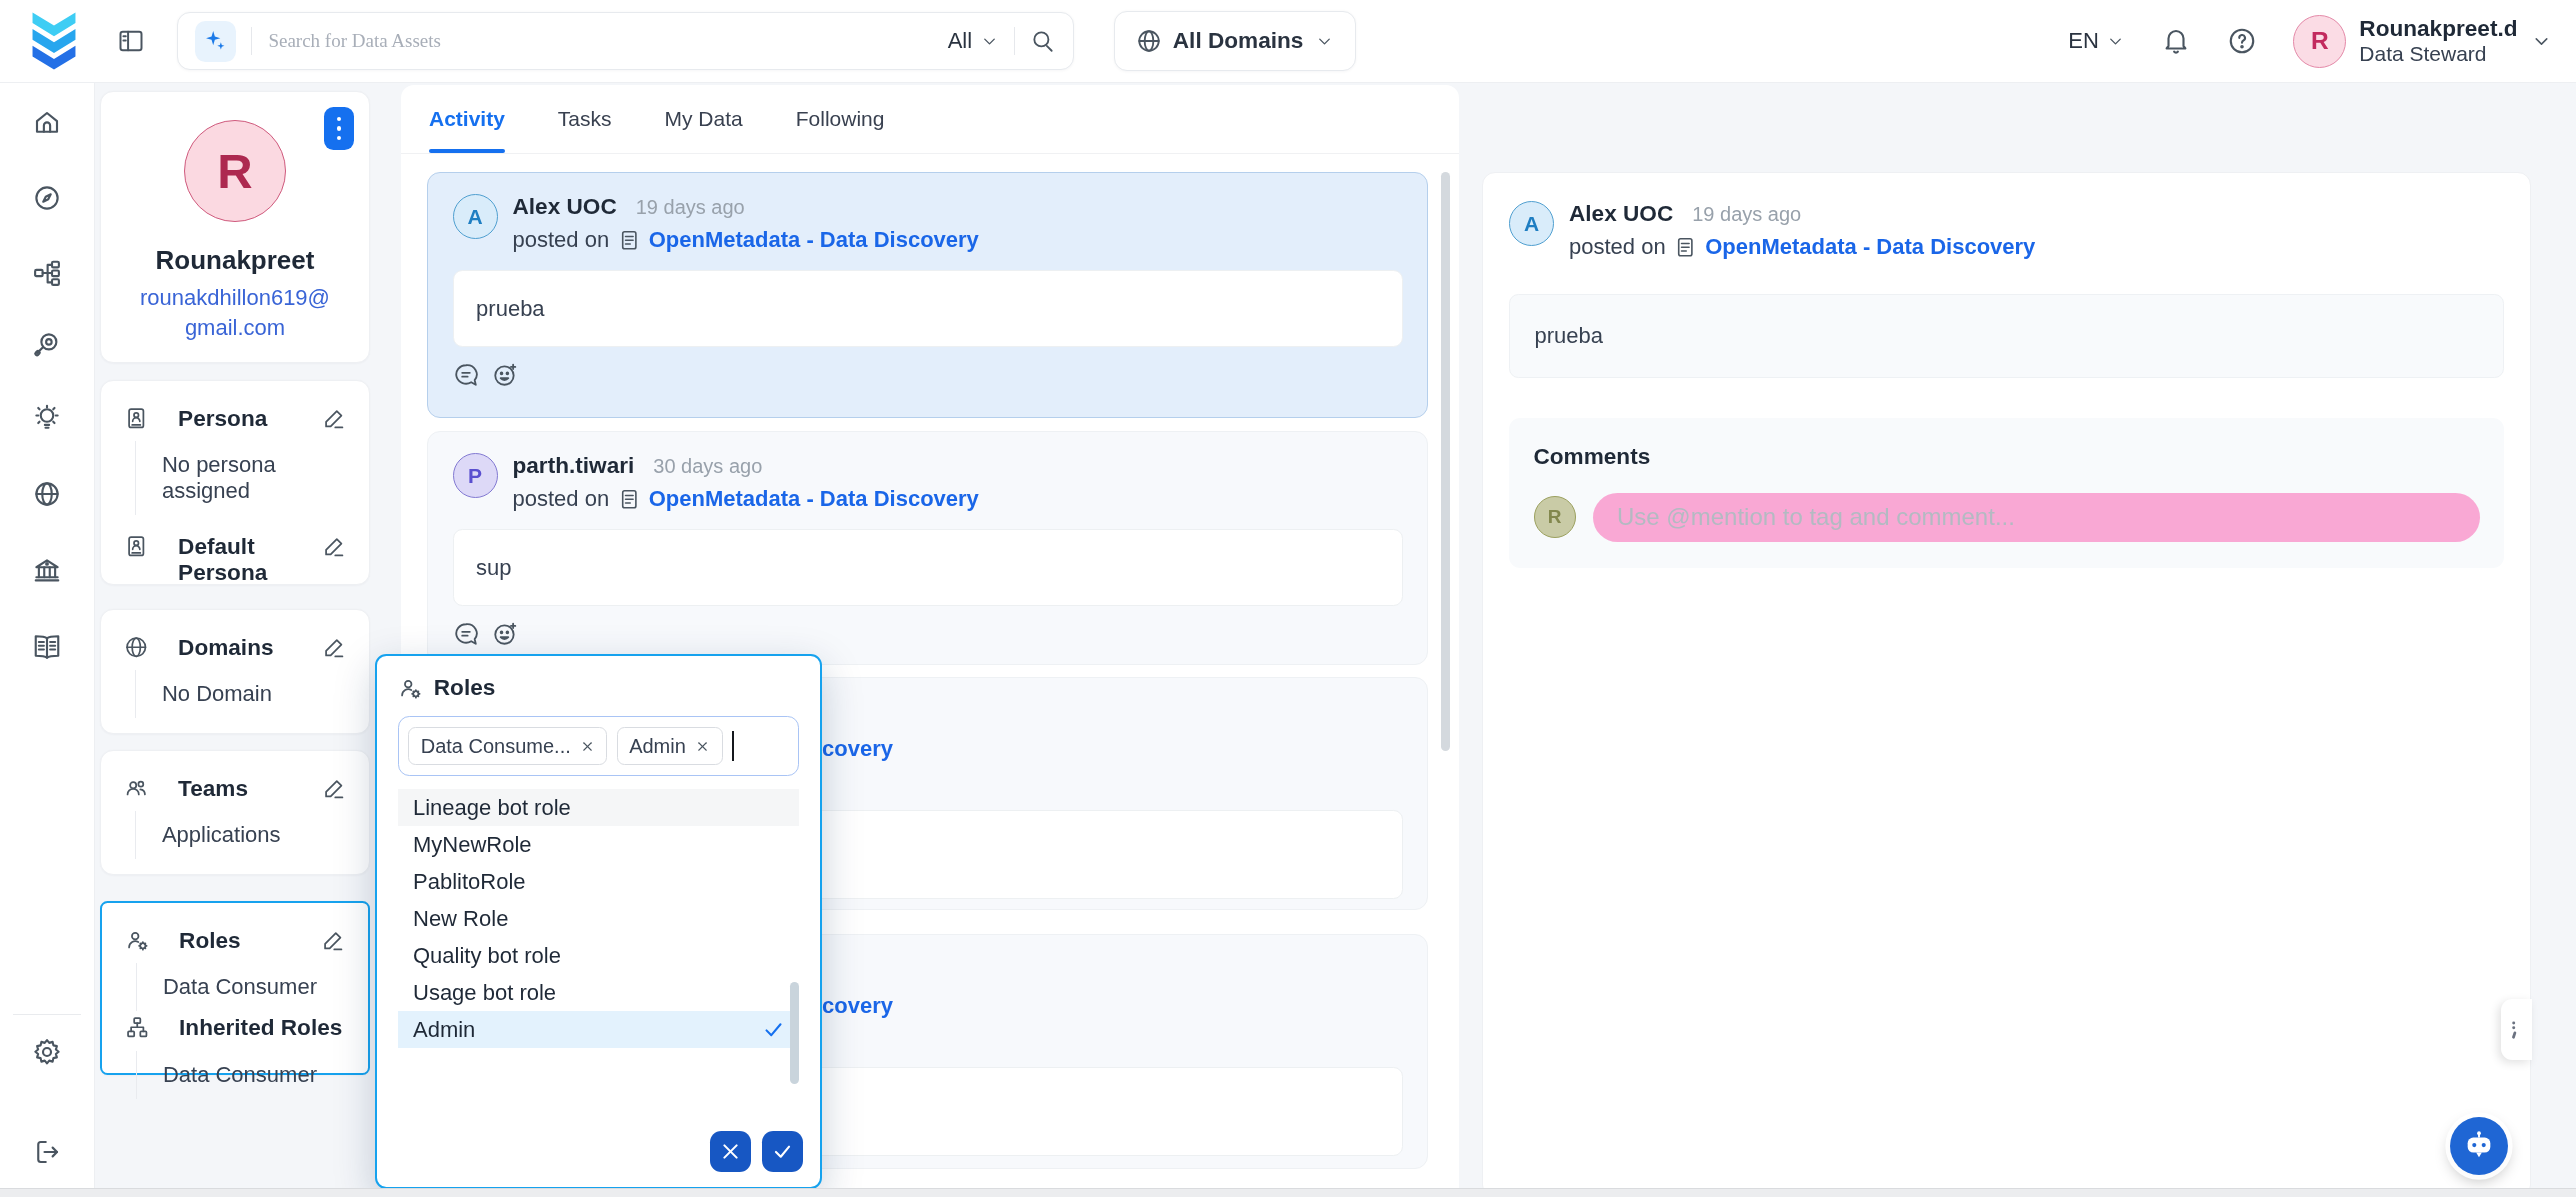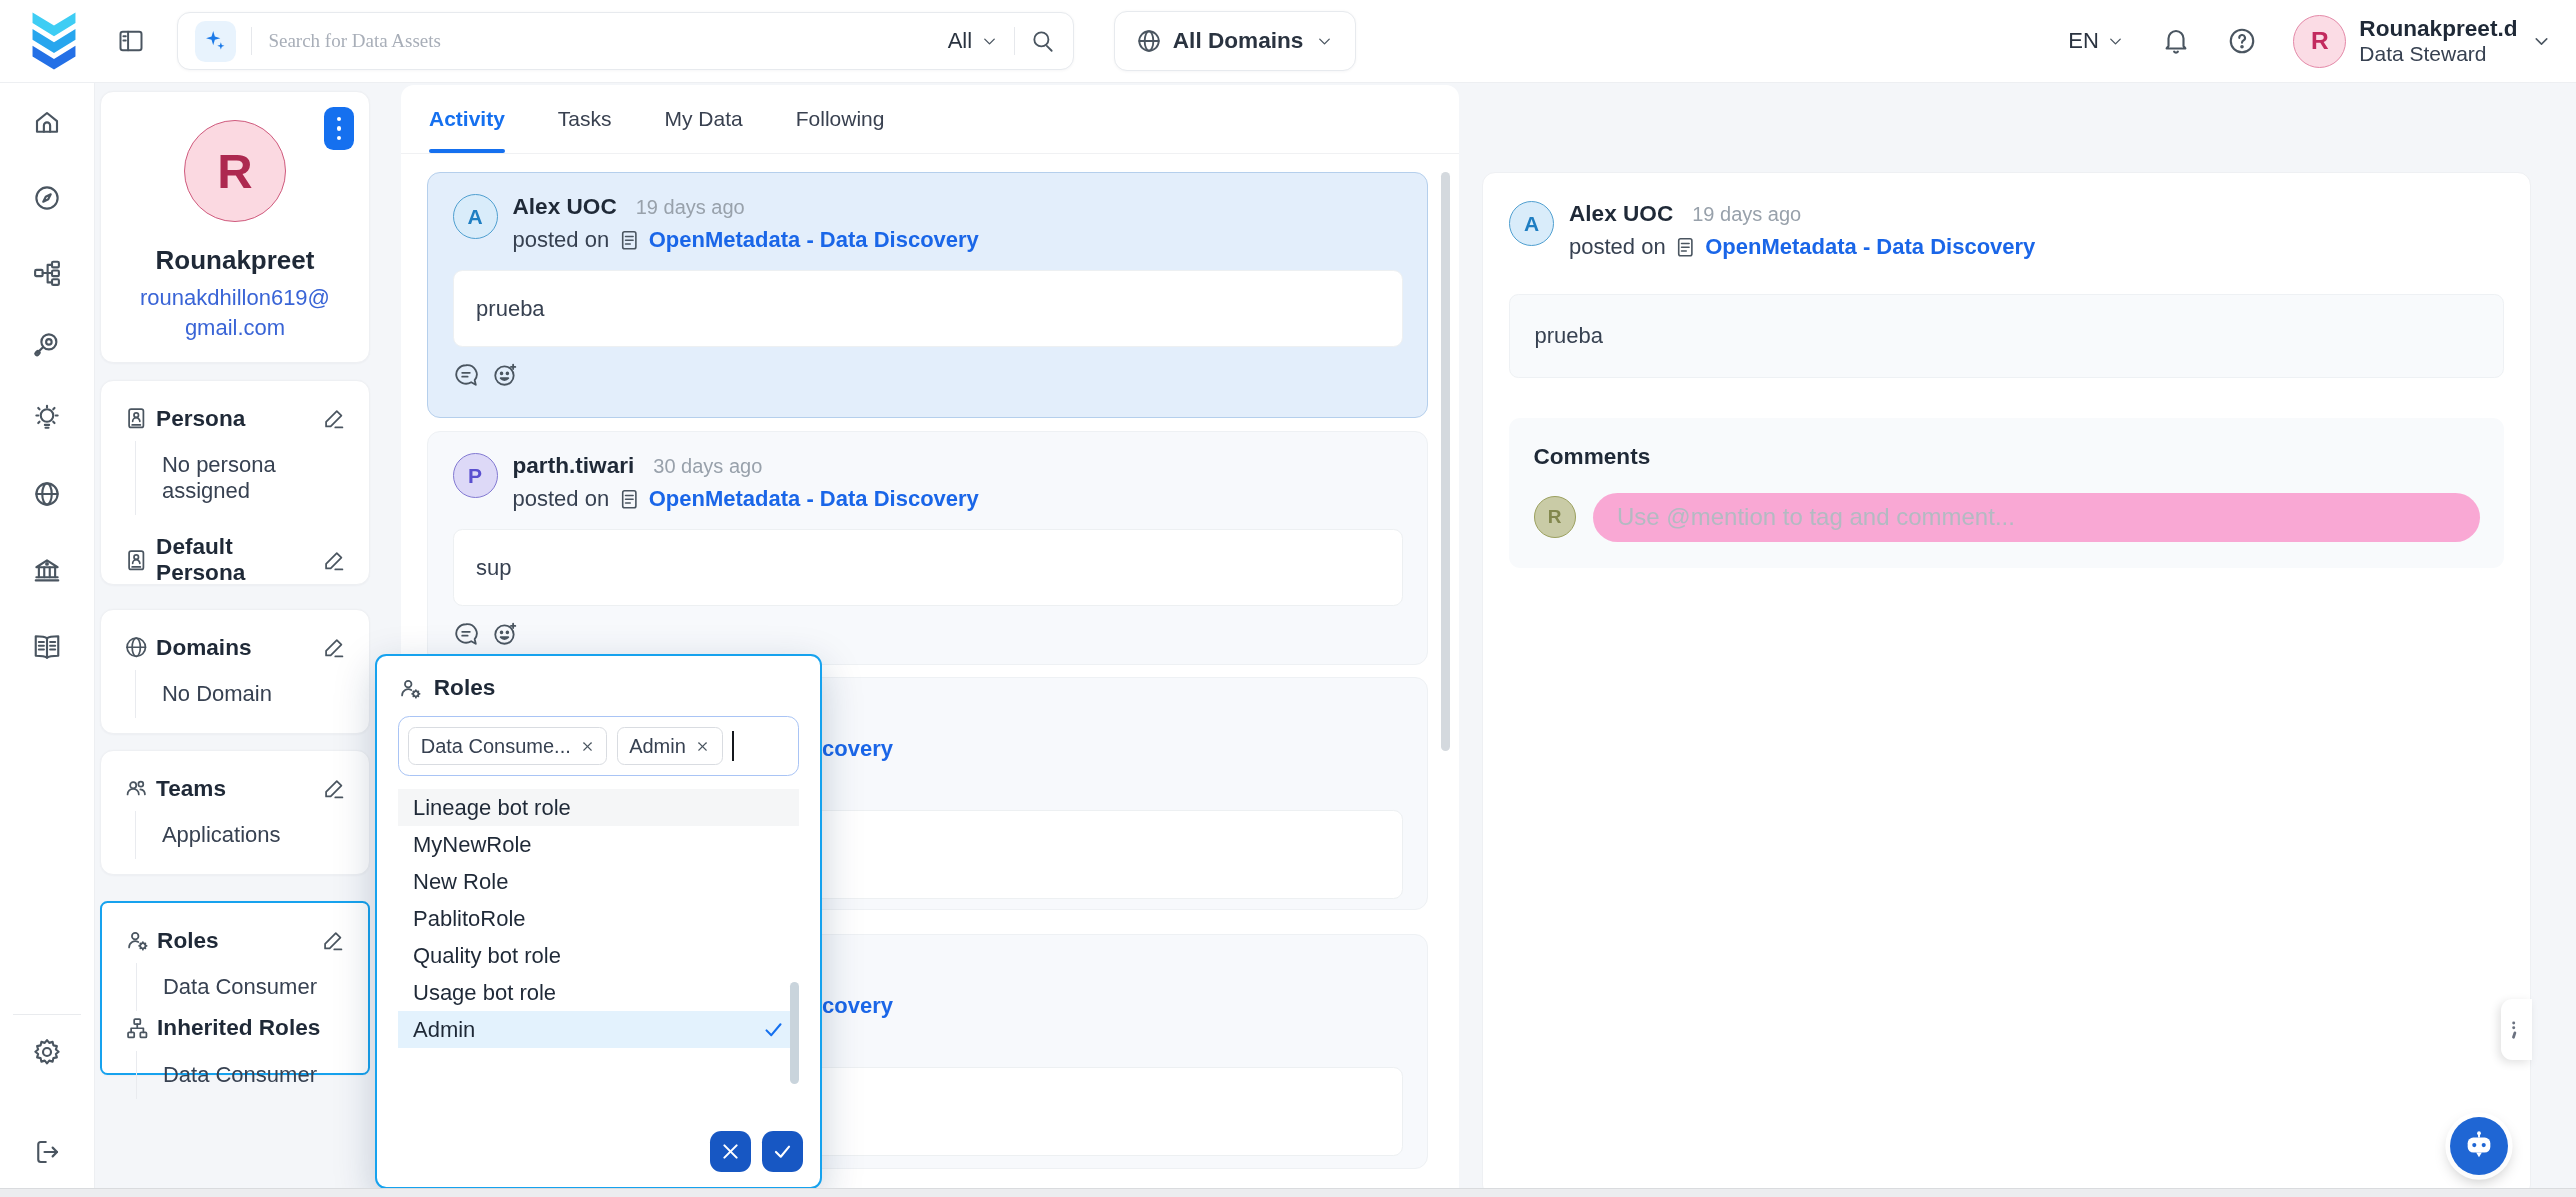--- a/index.html
+++ b/index.html
@@ -35,21 +35,21 @@
   .rail-div{position:absolute;left:13px;right:13px;top:931px;height:0.9px;background:#e9ebee}
 
   
   .pcard{position:absolute;left:100px;width:270px;background:#fff;border:0.9px solid #eef0f3;border-radius:13px;box-sizing:border-box;box-shadow:0 0.9px 1.9px rgba(20,30,50,.03)}
   .kebab{position:absolute;top:15px;right:15px;width:30px;height:43px;border-radius:9.4px;background:#1570ef;display:flex;flex-direction:column;align-items:center;justify-content:center;gap:4.7px}
   .kebab i{width:4.7px;height:4.7px;border-radius:50%;background:#fff}
   .big-avatar{width:100px;height:100px;margin:28px auto 0;font-size:49px;background:#fbd9e1;border:1.9px solid #cf5a7d;color:#ad2950}
   .p-name{text-align:center;font-size:26px;font-weight:bold;margin-top:22.6px}
   .p-email{width:202px;margin:7.5px auto 0;text-align:center;font-size:22px;line-height:1.35;color:#3964d6;word-break:break-all;cursor:pointer}
   .sec{padding:24.5px 22.6px 9.4px}
-  .sec-h{display:flex;align-items:center;gap:8px}
+  .sec-h{display:flex;gap:30px}
   .sec-h .t{font-size:22.6px;font-weight:bold;flex:1}
   .sec-ic{color:#4a5560}
   .pencil{color:#394150;cursor:pointer}
   .sec-v{margin:9.4px 0 13px 11.3px;border-left:1.9px solid #e9ebef;padding:11.3px 0 11.3px 26px;font-size:22px;color:#374151}
   .card-roles{border:2.8px solid #16a2ee;border-radius:7.5px}
 
   
   .feed{position:absolute;left:401px;top:85px;width:1058px;height:1113px;background:#fff;border-radius:13px 13px 0 0;z-index:1}
   .tabs{display:flex;gap:53px;padding:0 28px;height:68px;align-items:center;border-bottom:0.9px solid #f0f1f3}
   .tab{font-size:21px;color:#394150;position:relative;height:100%;display:flex;align-items:center;cursor:pointer}
@@ -538,22 +538,22 @@
       <svg class="ic x" width="15" height="15" viewBox="0 0 24 24">
           <line x1="6" y1="6" x2="18" y2="18"></line>
           <line x1="18" y1="6" x2="6" y2="18"></line>
         </svg>
     </span>
     <span class="caret"></span>
   </div>
   <div class="pp-list">
     <div class="opt hover">Lineage bot role</div>
     <div class="opt">MyNewRole</div>
+    <div class="opt">PablitoRole</div>
     <div class="opt">New Role</div>
-    <div class="opt">PablitoRole</div>
     <div class="opt">Quality bot role</div>
     <div class="opt">Usage bot role</div>
     <div class="opt selected">
       <span>Admin</span>
       <svg class="chk" width="21" height="21" viewBox="0 0 24 24" fill="none" stroke="#1570ef" stroke-width="2.4" stroke-linecap="round" stroke-linejoin="round">
           <polyline points="4,13 9.5,18.5 20,6"></polyline>
         </svg>
     </div>
     <div class="pp-thumb"></div>
   </div>

